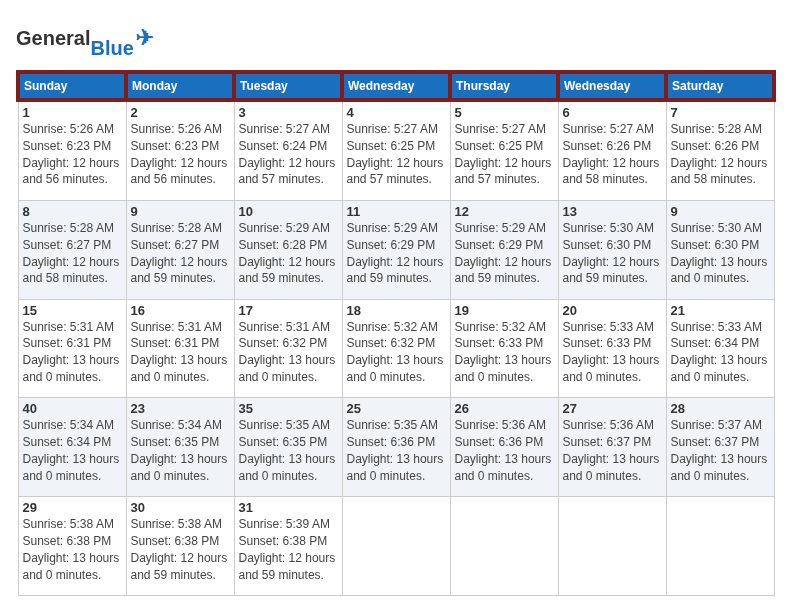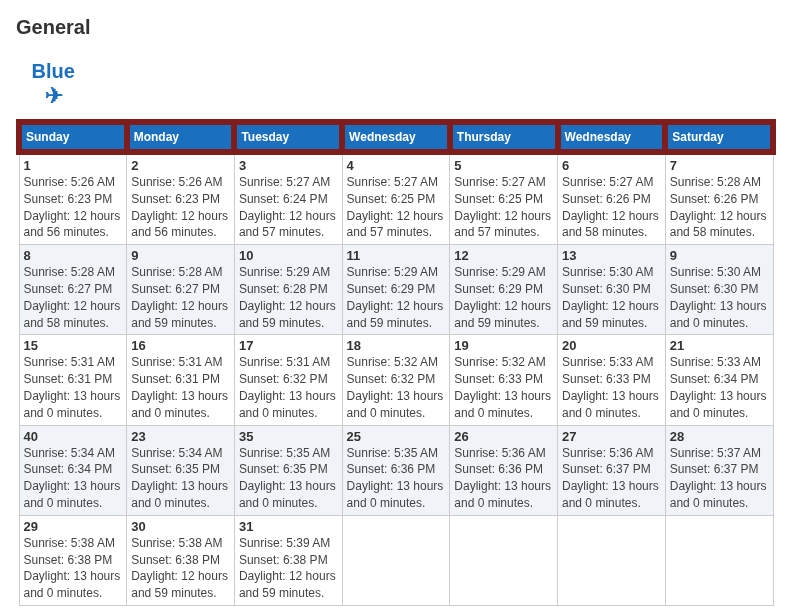--- a/index.html
+++ b/index.html
@@ -27,21 +27,20 @@
       display: flex;
       flex-direction: column;
       align-items: flex-start;
     }
     .logo-text {
       font-size: 20px;
       font-weight: bold;
       color: #333;
       display: flex;
       align-items: center;
-      flex-direction: column;
     }
     .logo-text .general { color: #333; }
     .logo-text .blue { color: #1a6fbe; margin-top: 21px; }
     .logo-bird {
       color: #1a6fbe;
       font-size: 22px;
       margin-left: 2px;
     }
     .title-block {
       text-align: right;
@@ -60,21 +59,21 @@
       border-collapse: collapse;
       flex: 1;
     }
     .calendar th {
       background: #1a6fbe;
       color: #fff;
       font-size: 12px;
       font-weight: bold;
       padding: 5px 4px;
       text-align: left;
-      border: 6px solid #7f1d1d;
+      border: 4px solid #7f1d1d;
     }
     .calendar td {
       border: 1px solid #ccc;
       vertical-align: top;
       padding: 3px 4px;
       width: 14.28%;
       font-size: 9.5px;
       color: #333;
       background: #fff;
     }

